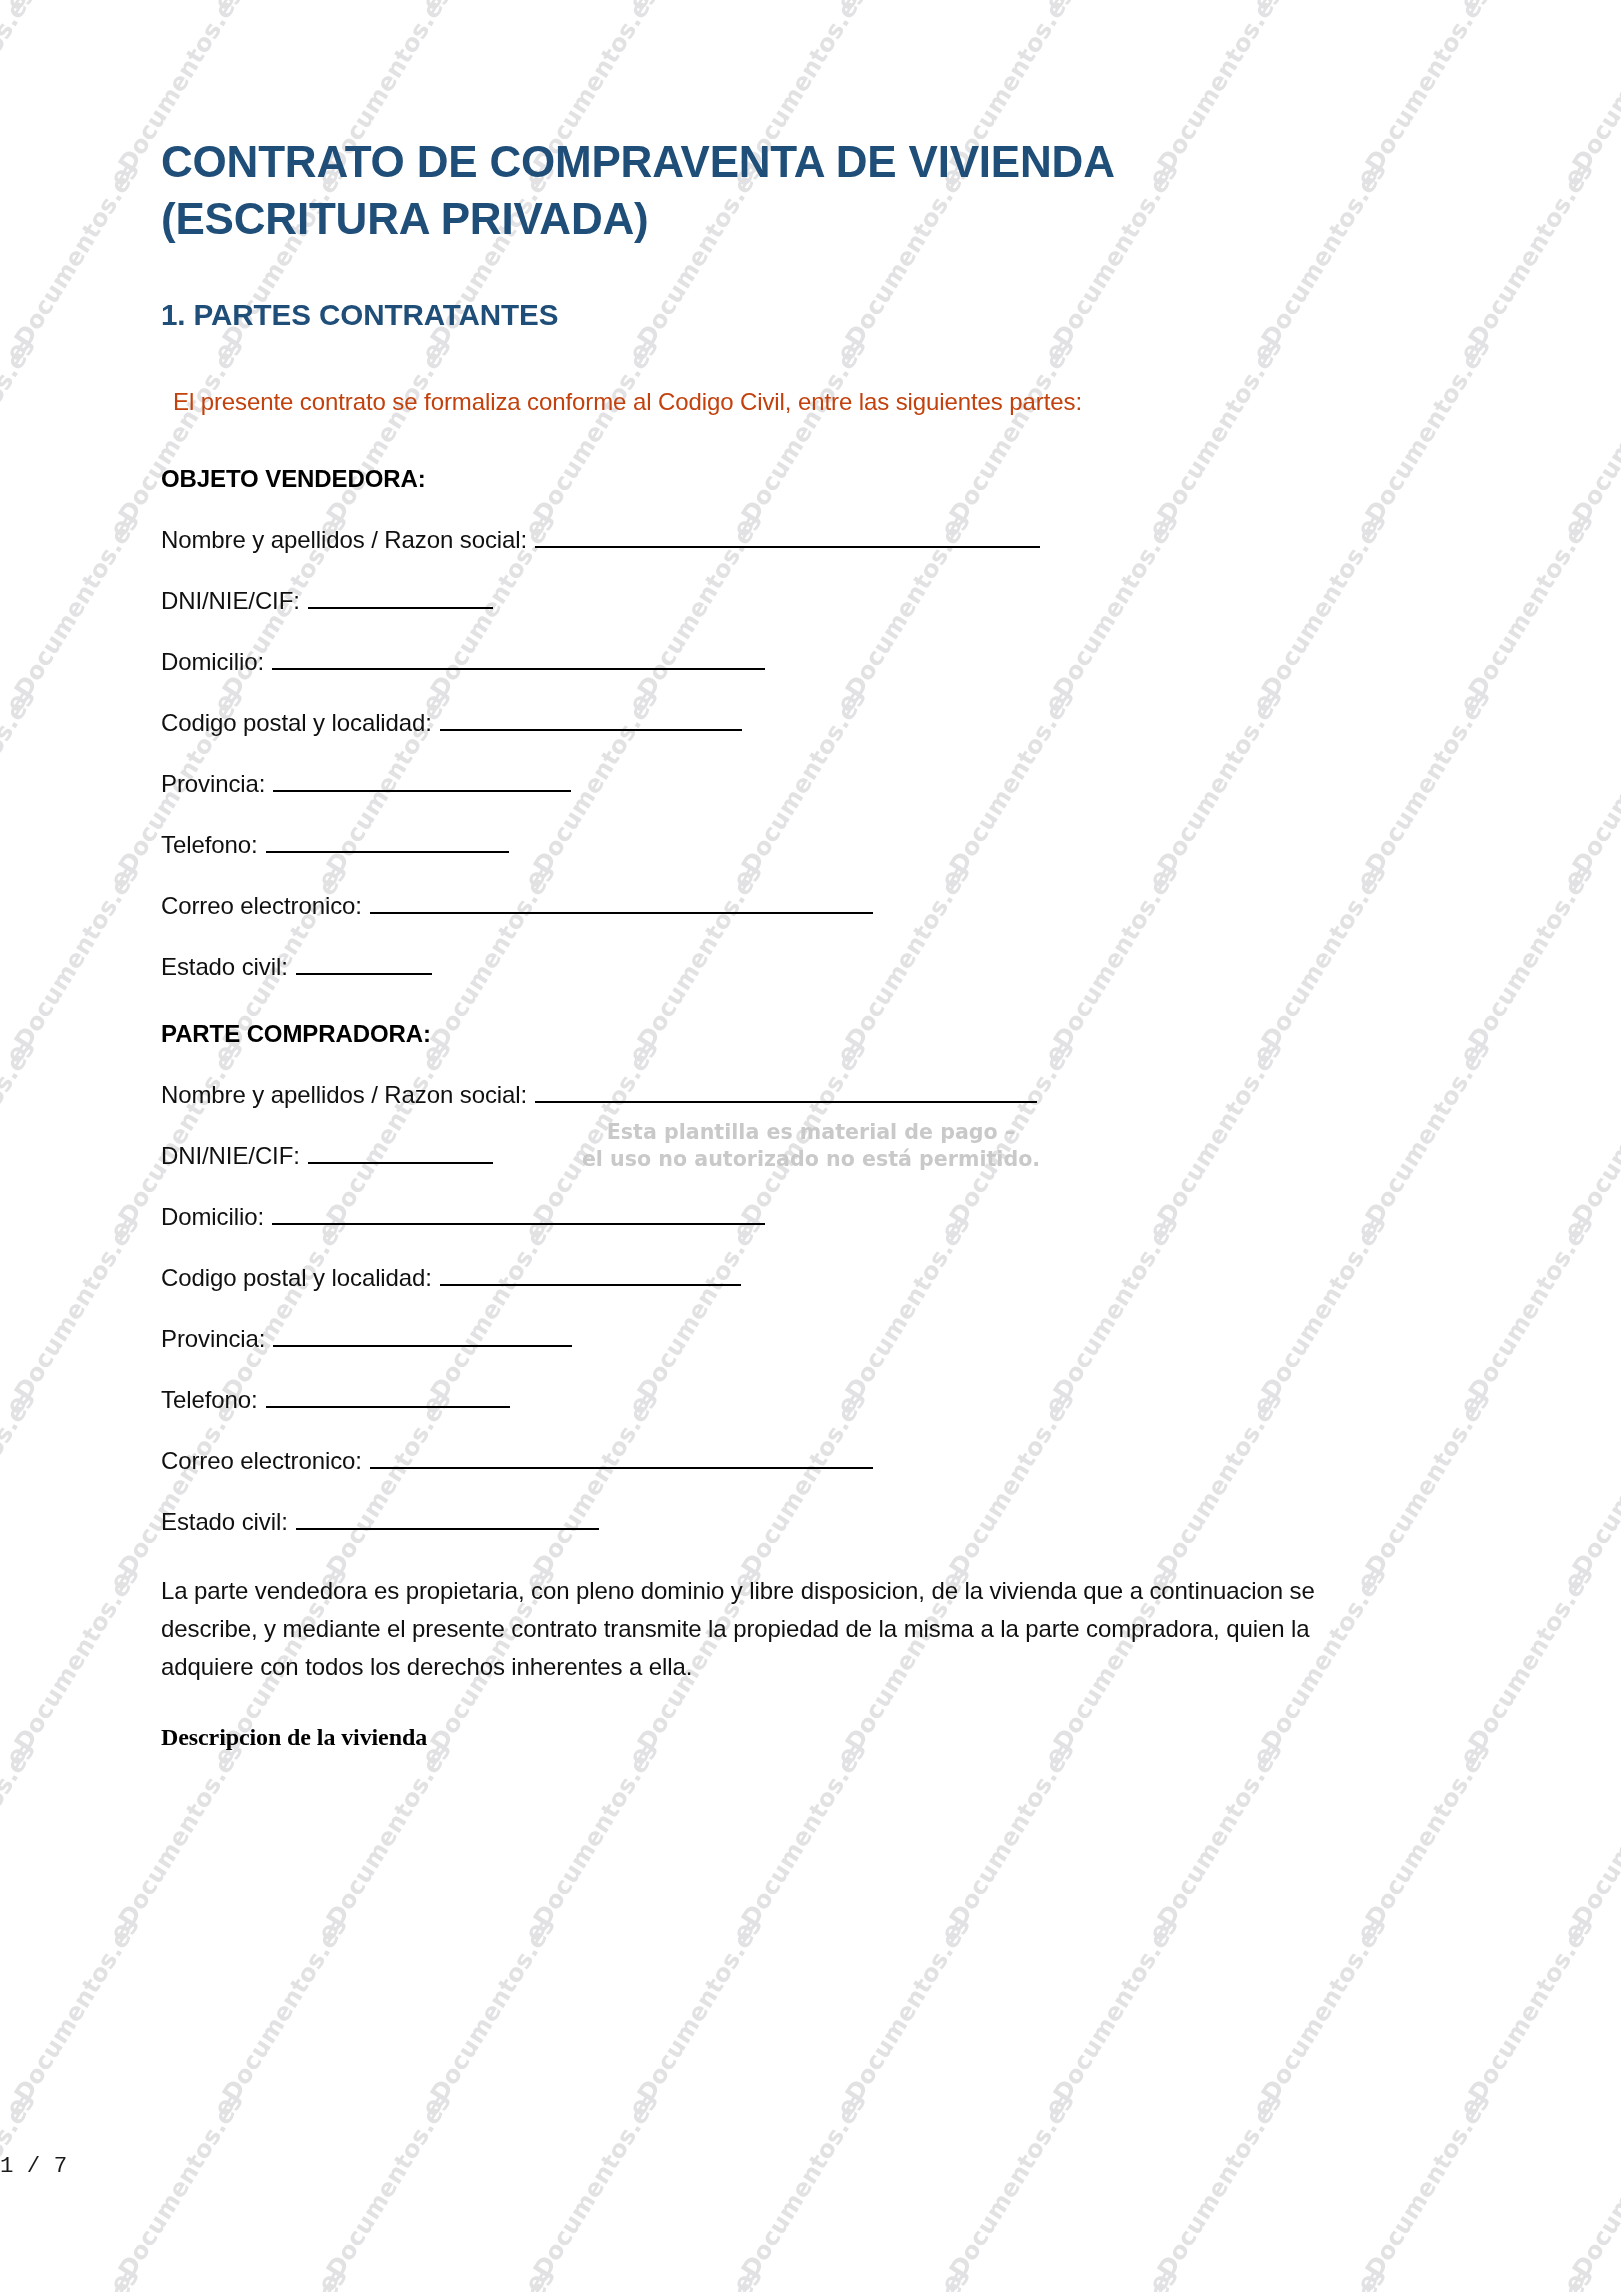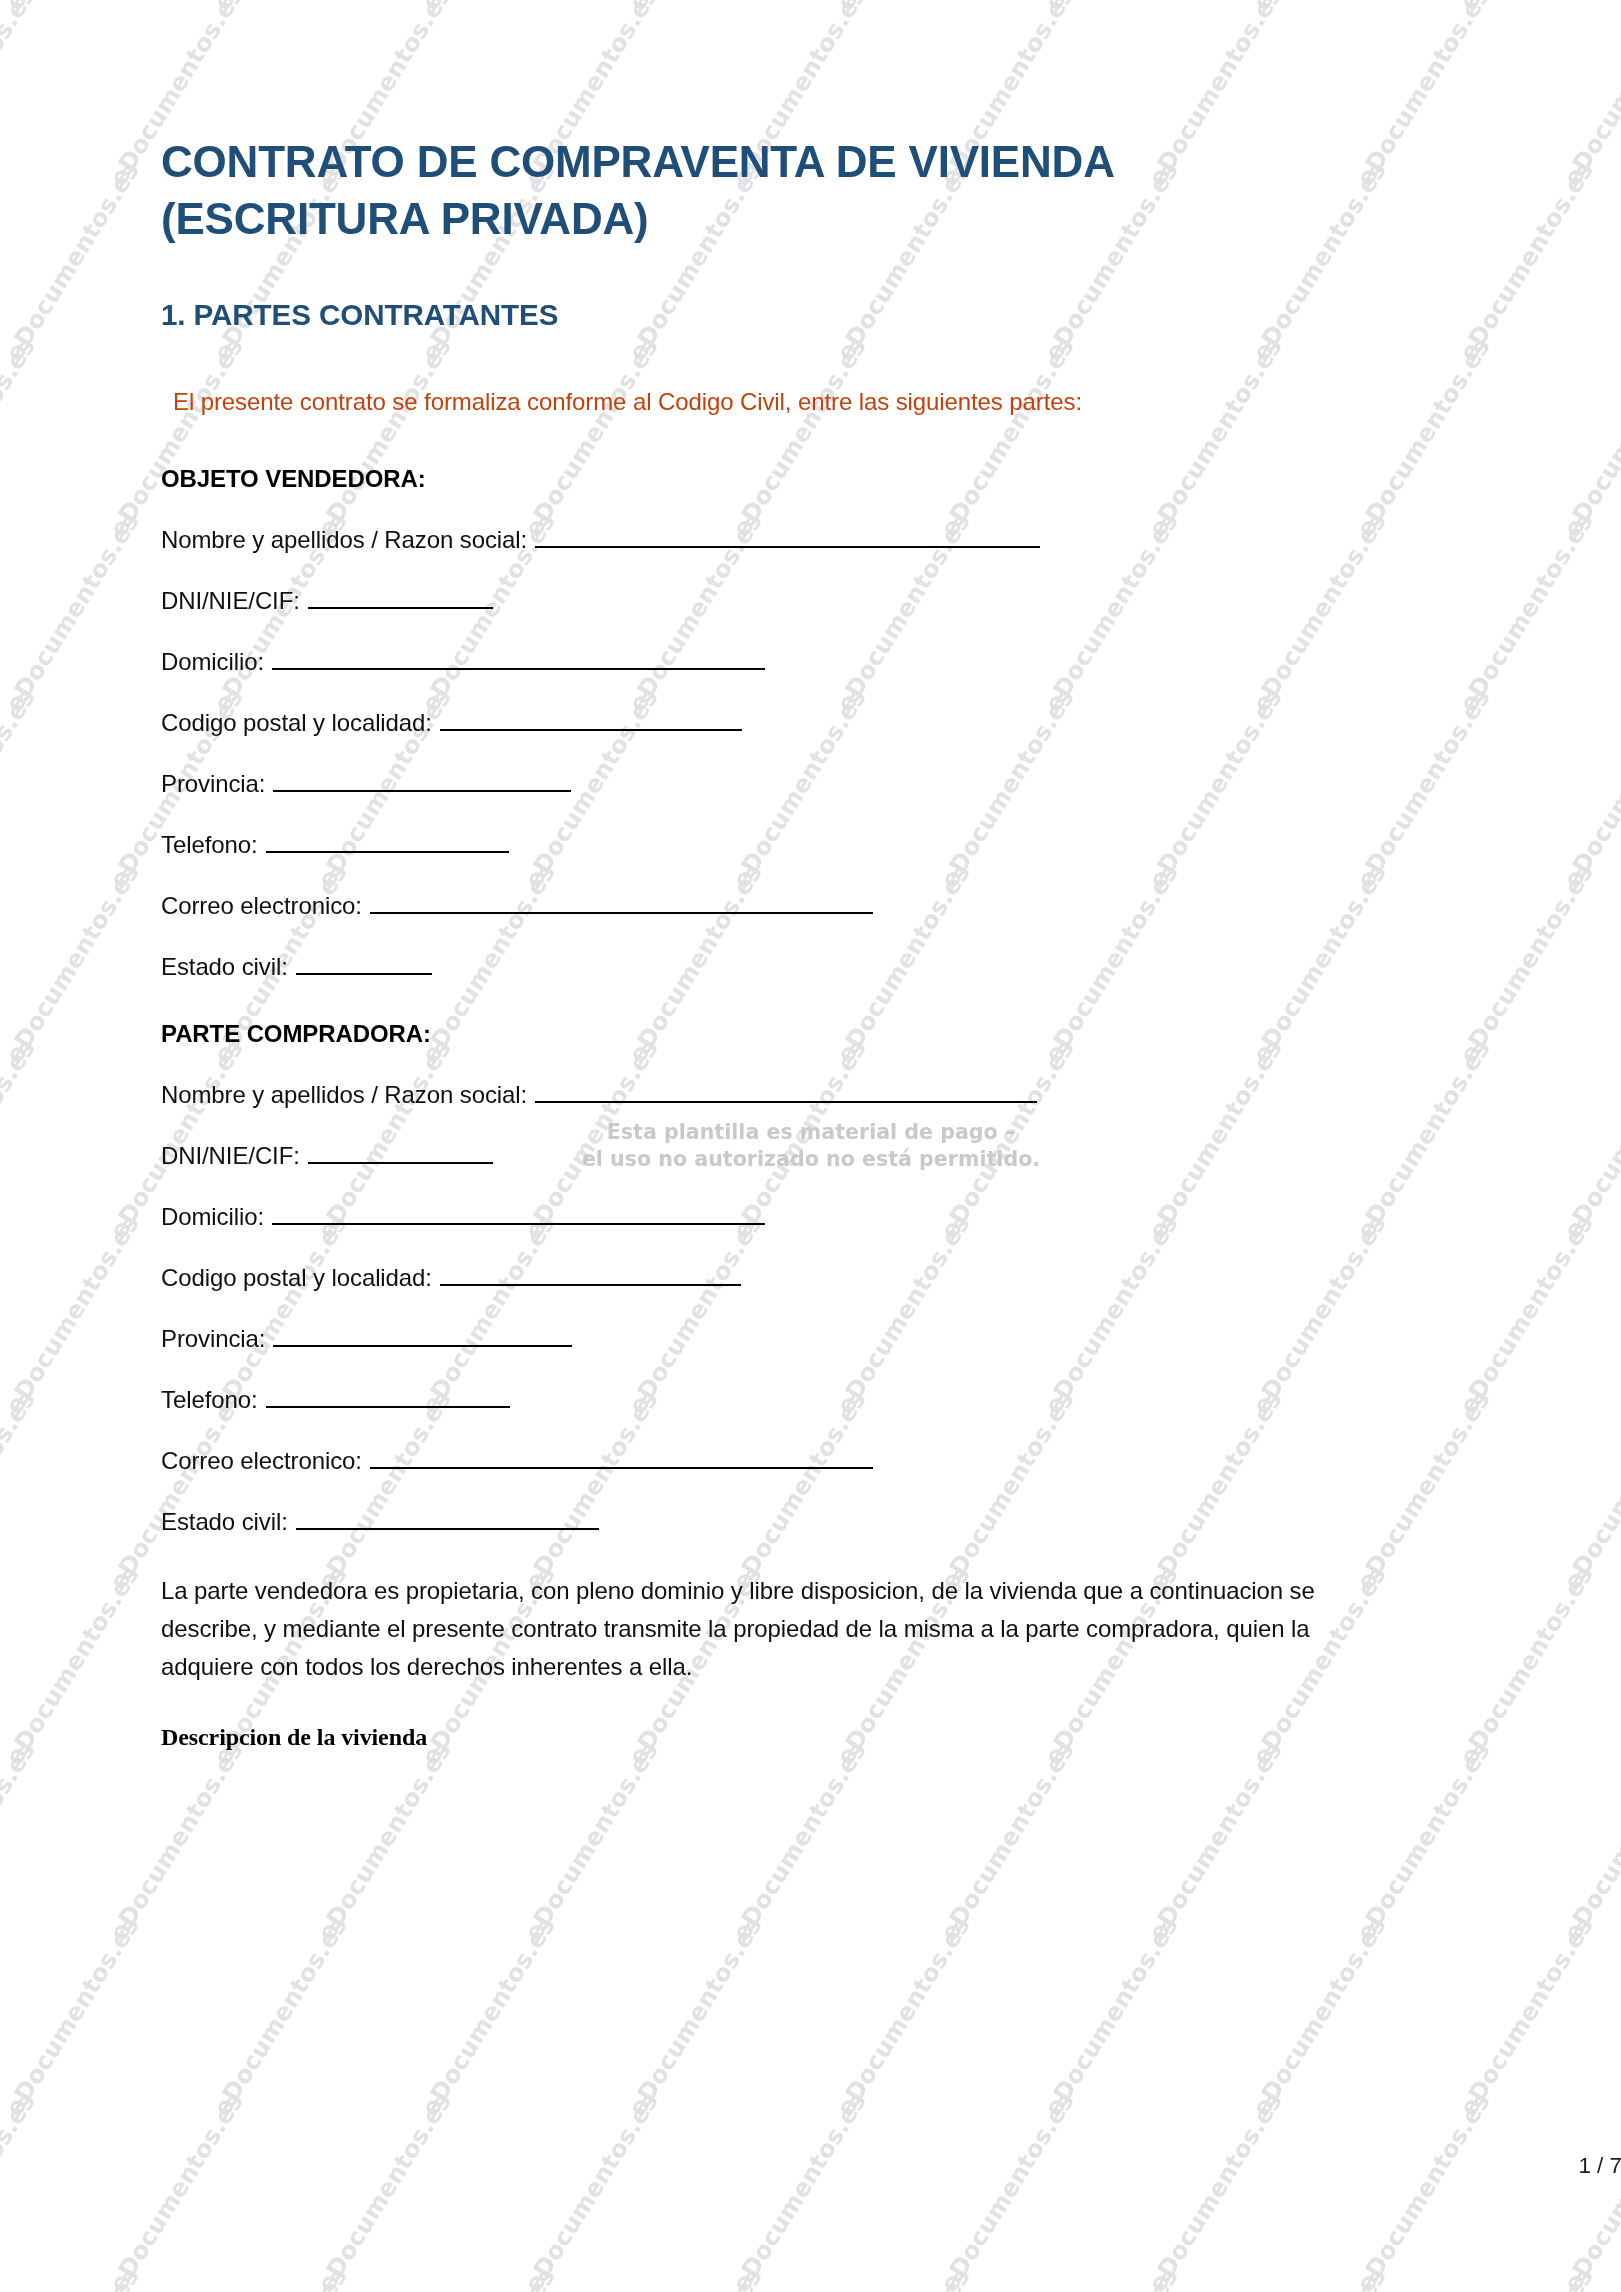--- a/index.html
+++ b/index.html
@@ -146,24 +146,25 @@
     user-select: none;
   }
   .paid-notice span { display: block; }
 
   
   .page-footer {
     position: absolute;
     left: 0;
     right: 0;
     top: 2153px;
-    text-align: right;
+    text-align: left;
     z-index: 2;
     font-size: 22.4px;
     color: #1a1a1a;
+    font-family: Liberation Mono, monospace;
   }
 </style>
 </head>
 <body>
 
 <div class="page">
 
   <div class="watermark-layer">
       <div class="wm" style="left: 0px; top: 0px;">eDocumentos.es</div>
       <div class="wm" style="left: 208px; top: 0px;">eDocumentos.es</div>

